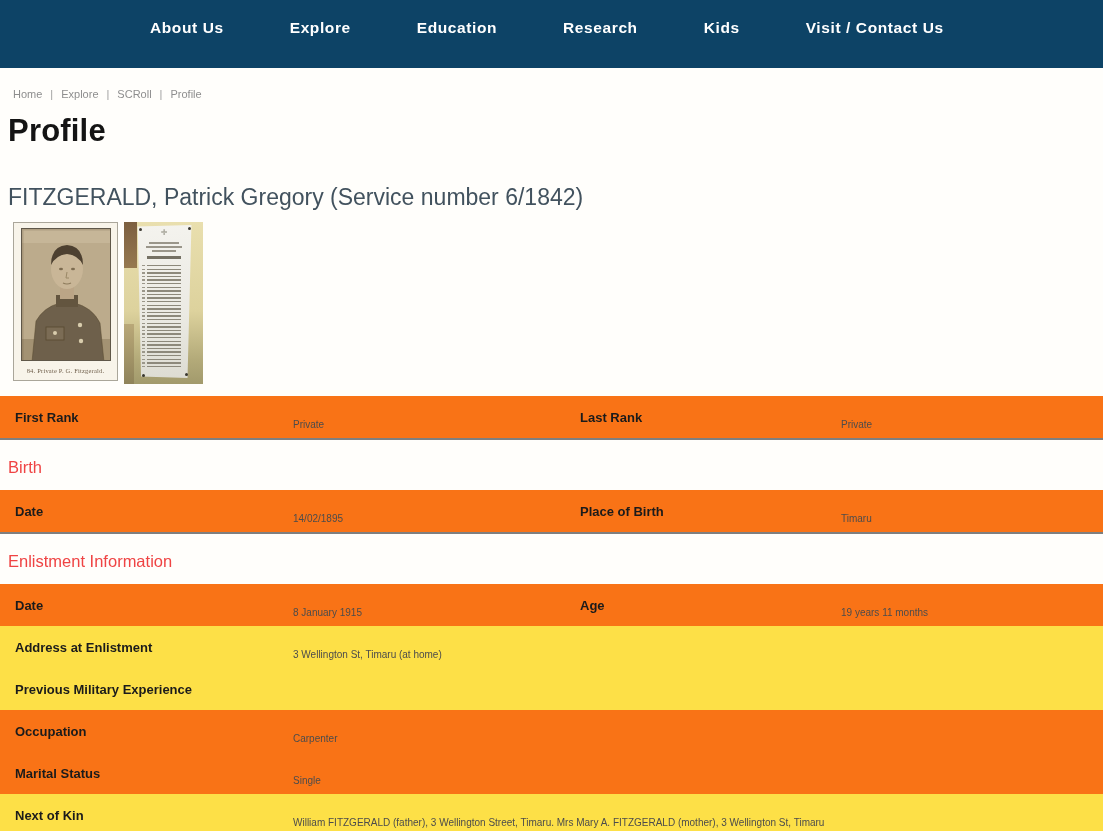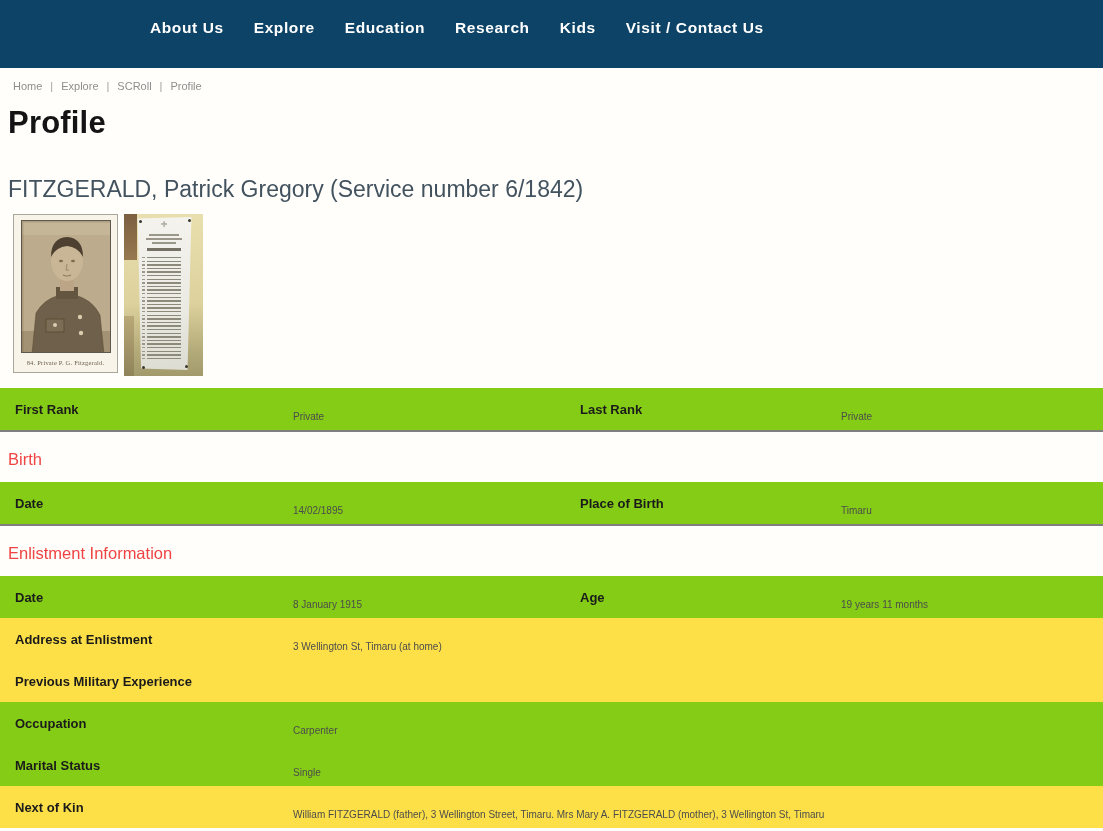--- a/index.html
+++ b/index.html
@@ -8,30 +8,30 @@
     width:1103px; height:831px; overflow:hidden;
     background:#fffefb;
     font-family:"Liberation Sans", sans-serif;
     color:#222;
   }
 
   
   .nav {
     height:68px; background:#0d4366;
     display:flex; align-items:center;
-    padding-left:150px; padding-bottom:12px; gap:30px;
+    padding-left:150px; padding-bottom:12px; gap:66px;
   }
   .nav-item {
     color:#ffffff; font-size:15.5px; font-weight:700;
     letter-spacing:0.6px; cursor:pointer; white-space:nowrap;
   }
 
   
   .breadcrumb {
-    margin:12px 0 0 13px; font-size:11px; color:#8e8e8e;
+    margin:20px 0 0 13px; font-size:11px; color:#8e8e8e;
     display:flex; align-items:center; gap:8px;
   }
   .crumb { cursor:pointer; }
   .crumb-sep { color:#a0a0a0; }
 
   
   .page-title {
     margin:12px 0 0 8px; font-size:31px; line-height:38px;
     font-weight:700; color:#141414; letter-spacing:0.2px;
   }
@@ -108,21 +108,21 @@
   .table.closed { border-bottom:2px solid #7f7f7f; }
   .mt-rank { margin-top:12px; }
   .mt-sub { margin-top:13px; }
   .row {
     display:grid; grid-template-columns:293px 272px 276px 262px;
     height:42px; align-items:center;
   }
   .row.full { grid-template-columns:293px 810px; }
   .row .label { padding-left:15px; font-size:13px; font-weight:700; color:#1b1b1b; }
   .row .value { font-size:10px; color:#4c4c4c;margin-top:15px; }
-  .gray  { background:#84cc16; }
+  .gray  { background:#f97316; }
   .light { background:#fde047; }
 </style>
 </head>
 <body>
 
 <div class="nav">
   <div class="nav-item">About Us</div>
   <div class="nav-item">Explore</div>
   <div class="nav-item">Education</div>
   <div class="nav-item">Research</div>

